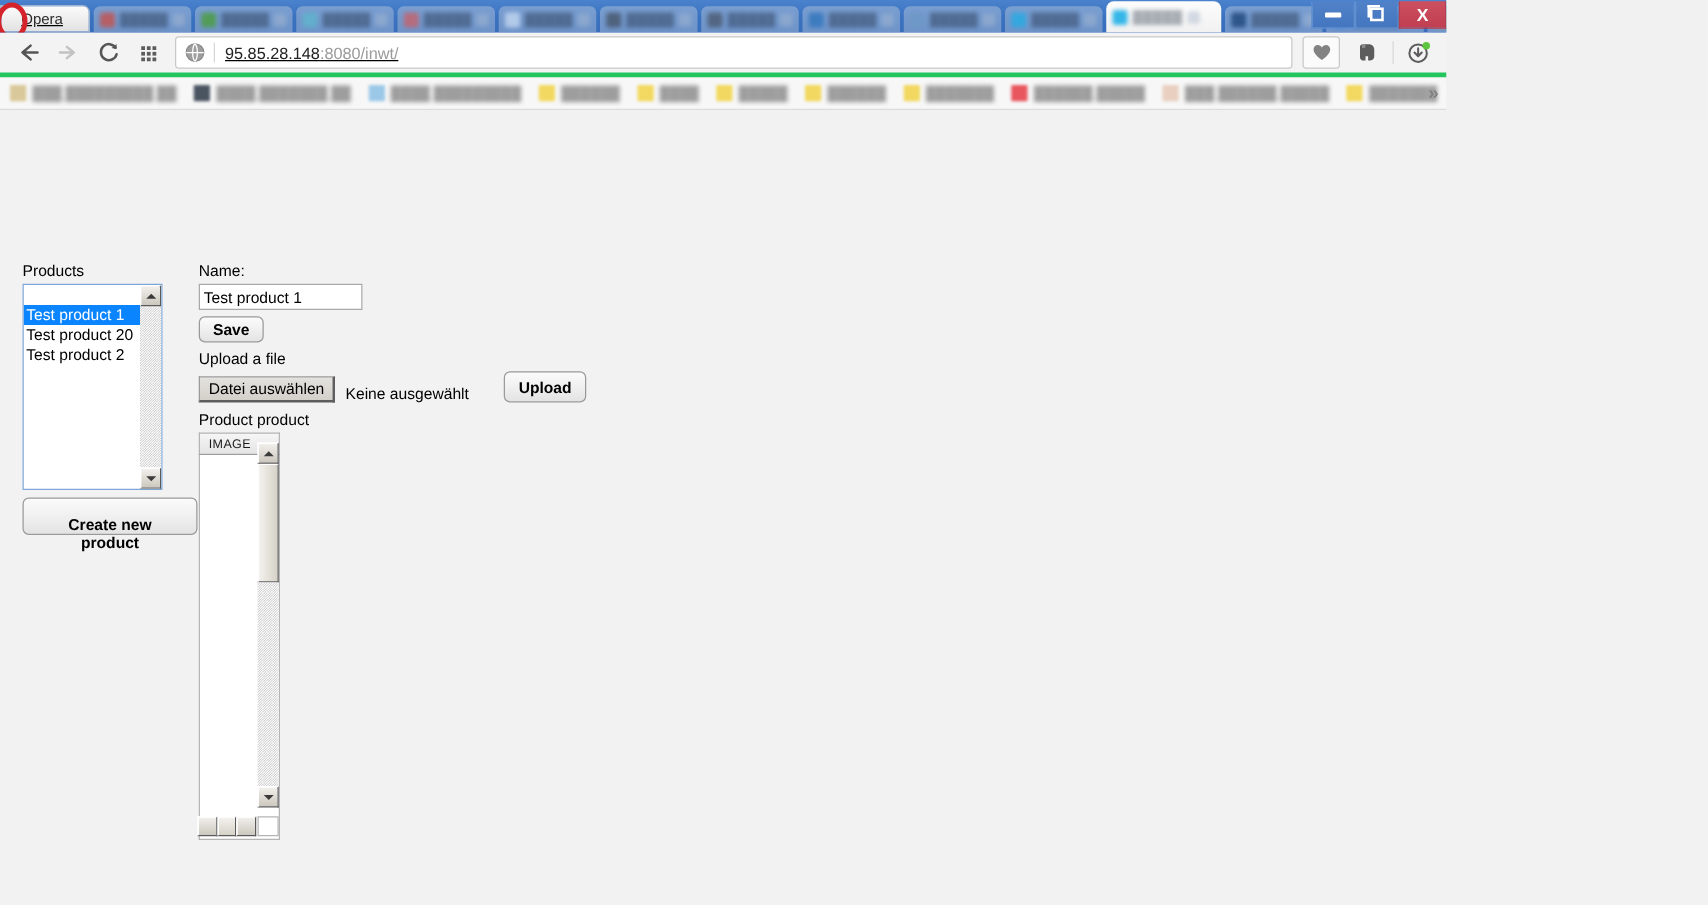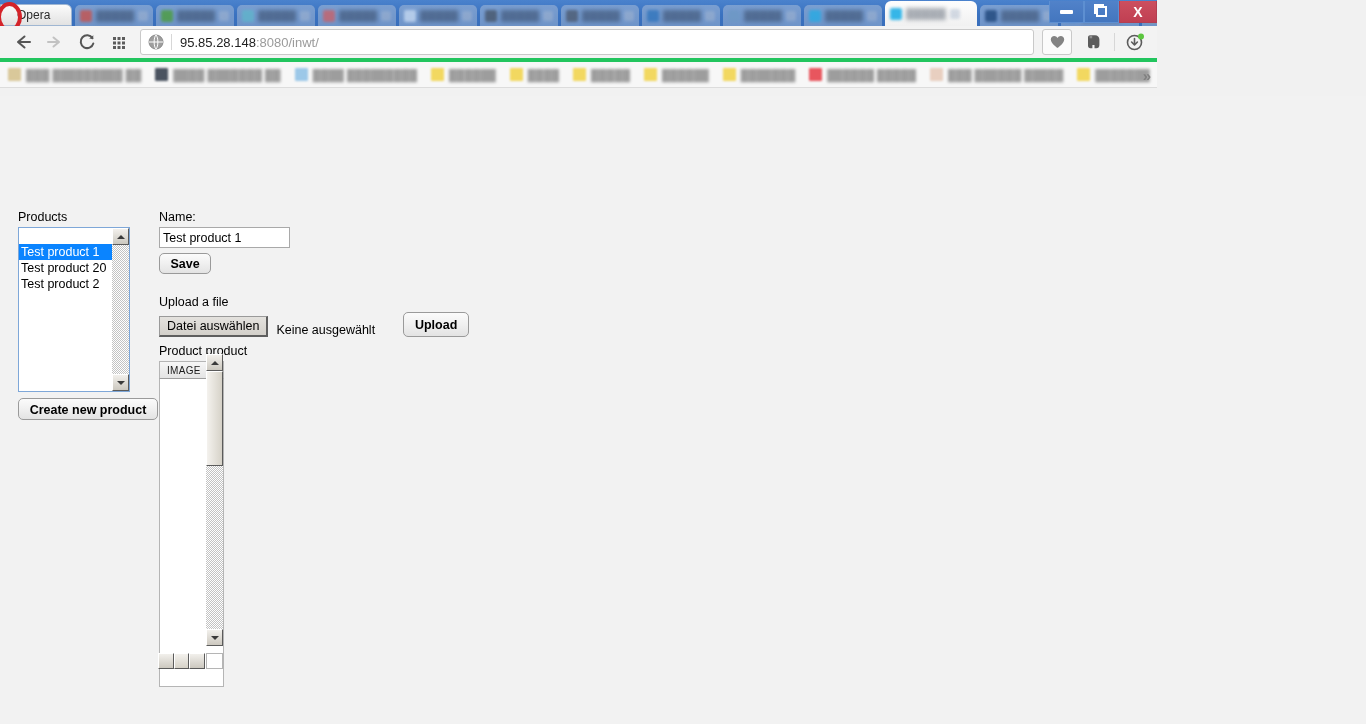--- a/index.html
+++ b/index.html
@@ -5,21 +5,21 @@
   * { box-sizing: border-box; }
   html, body {
     margin: 0; padding: 0;
     width: 1366px; height: 724px;
     overflow: hidden;
     background: #f1f1f1;
     font-family: "Liberation Sans", sans-serif;
   }
 
   
-  #browser-window { width: 1157px; height: 724px; position: relative; }
+  #browser-window { width: 1157px; height: 724px; position: relative; text-decoration: underline; }
 
   #tab-strip {
     height: 26px;
     background: #3b75c4;
     background: linear-gradient(to bottom, #4a82cd 0%, #3a72c0 55%, #386ebb 100%);
     display: flex;
     align-items: flex-end;
     position: relative;
     overflow: hidden;
   }
@@ -326,21 +326,21 @@
     margin-top: 6px;
     width: 140px; height: 22px;
     font-family: "Liberation Sans", sans-serif;
     font-size: 12.5px;
     font-weight: bold;
     color: #000;
     background: linear-gradient(to bottom, #fbfbfb 0%, #f0f0f0 50%, #e3e3e3 100%);
     border: 1px solid #9a9a9a;
     border-radius: 5px;
     cursor: default;
-    padding: 4px;
+    padding: 14px;
   }
 
   
   #form-panel {
     position: absolute; left: 159px; top: 114px;
   }
   #name-label { margin-bottom: 3px; }
   #name-input {
     width: 131px; height: 21px;
     font-family: "Liberation Sans", sans-serif;
@@ -357,21 +357,21 @@
     width: 52px; height: 21px;
     font-family: "Liberation Sans", sans-serif;
     font-size: 12.5px; font-weight: bold;
     color: #000;
     background: linear-gradient(to bottom, #fbfbfb 0%, #f0f0f0 50%, #e3e3e3 100%);
     border: 1px solid #9a9a9a;
     border-radius: 5px;
     cursor: default;
     padding: 0;
   }
-  #upload-label { margin-top: 21px; margin-bottom: 3px; }
+  #upload-label { margin-top: 6px; margin-bottom: 3px; }
 
   #upload-row { display: flex; align-items: flex-end; }
   #file-choose-button {
     height: 21px;
     font-family: "Liberation Sans", sans-serif;
     font-size: 12.5px;
     color: #000;
     background: linear-gradient(to bottom, #e4e2de, #d3d0ca);
     border: 1px solid #9a9a9a;
     border-right: 2px solid #5e5e5e;

